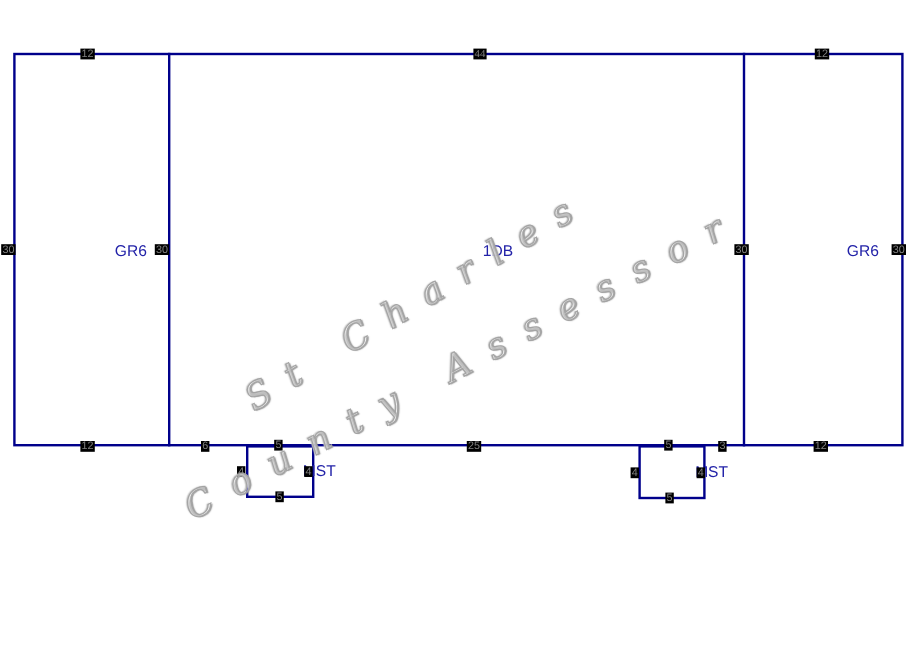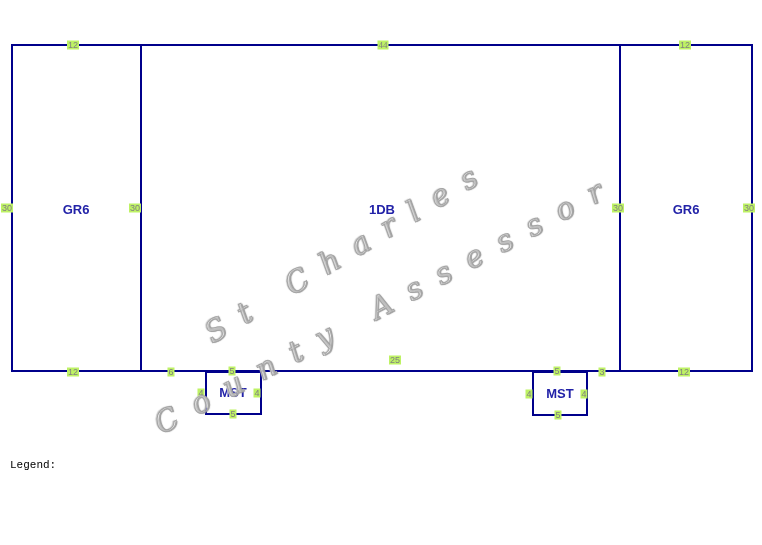--- a/index.html
+++ b/index.html
@@ -14,27 +14,27 @@
   }
   .divider{
     position:absolute;top:44px;width:2px;height:328px;background:#00008b;
   }
   .stoop{
     position:absolute;border:2px solid #00008b;box-sizing:border-box;background:transparent;
   }
   
   .dim{
     position:absolute;transform:translate(-50%,-50%);
-    font-size:9px;line-height:1;color:#808080;background:#bef264;
+    font-size:9px;line-height:1;color:#808080;background:#000000;
     padding:0 1px;white-space:nowrap;z-index:3;
   }
   .arealabel{
     position:absolute;transform:translate(-50%,-50%);
-    font-size:13px;font-weight:bold;color:#2222a8;letter-spacing:0px;
-    white-space:nowrap;z-index:3;
+    font-size:13px;font-weight:normal;color:#2222a8;letter-spacing:0px;
+    white-space:nowrap;z-index:3;margin-left:33px;
   }
   .stooplabel{font-size:13px;}
   
   .wm{
     position:absolute;z-index:6;white-space:nowrap;
     font-family:"DejaVu Serif","Liberation Serif",serif;
     font-style:italic;font-size:30px;
     color:rgba(255,255,255,0.35);
     -webkit-text-stroke:1px #a4a4a4;
     text-shadow:1px 1px 1px #9a9a9a,-1px -1px 1px #c8c8c8;
@@ -63,44 +63,43 @@
   <div class="stoop" style="left:205px;top:371px;width:57px;height:44px;"></div>
   <div class="stoop" style="left:532px;top:371px;width:56px;height:45px;"></div>
 
   <div class="arealabel" style="left:76px;top:209px;">GR6</div>
   <div class="arealabel" style="left:382px;top:209px;">1DB</div>
   <div class="arealabel" style="left:686px;top:209px;">GR6</div>
   <div class="arealabel stooplabel" style="left:233px;top:392px;">MST</div>
   <div class="arealabel stooplabel" style="left:560px;top:393px;">MST</div>
 
   <div class="dim" style="left:73px;top:45px;">12</div>
-  <div class="dim" style="left:383px;top:45px;font-family:Liberation Serif, serif;">44</div>
+  <div class="dim" style="left:400px;top:45px;font-family:Liberation Serif, serif;">44</div>
   <div class="dim" style="left:685px;top:45px;">12</div>
 
   <div class="dim" style="left:7px;top:208px;">30</div>
   <div class="dim" style="left:135px;top:208px;">30</div>
   <div class="dim" style="left:618px;top:208px;">30</div>
   <div class="dim" style="left:749px;top:208px;">30</div>
 
   <div class="dim" style="left:73px;top:372px;">12</div>
   <div class="dim" style="left:171px;top:372px;">6</div>
-  <div class="dim" style="left:395px;top:360px;">25</div>
+  <div class="dim" style="left:395px;top:372px;">25</div>
   <div class="dim" style="left:602px;top:372px;">3</div>
   <div class="dim" style="left:684px;top:372px;">12</div>
 
   <div class="dim" style="left:232px;top:371px;">5</div>
   <div class="dim" style="left:201px;top:393px;">4</div>
   <div class="dim" style="left:257px;top:393px;">4</div>
   <div class="dim" style="left:233px;top:414px;">5</div>
 
   <div class="dim" style="left:529px;top:394px;">4</div>
   <div class="dim" style="left:557px;top:371px;">5</div>
   <div class="dim" style="left:584px;top:394px;">4</div>
   <div class="dim" style="left:558px;top:415px;">5</div>
 
   <div class="wm wm1">St Charles</div>
   <div class="wm wm2">County Assessor</div>
 
   <div class="legend">
-    <div class="row">Legend:</div>
   </div>
 
 </div>
 
 </body></html>

